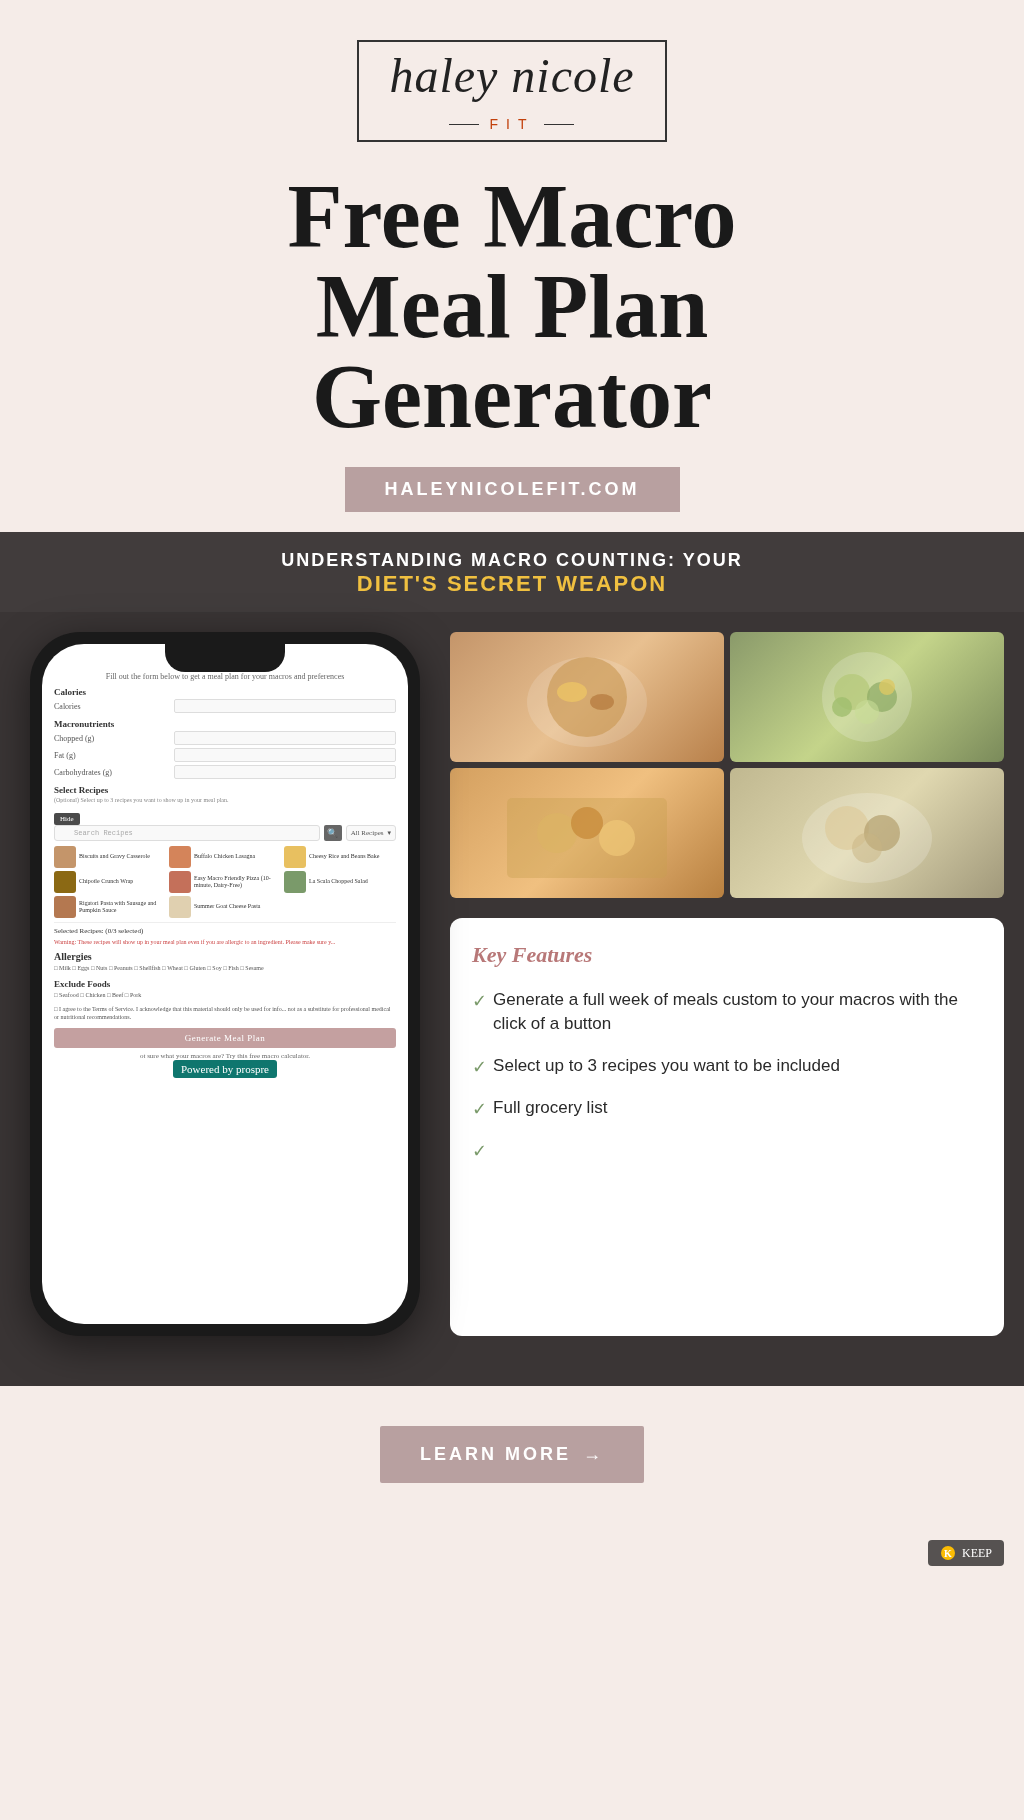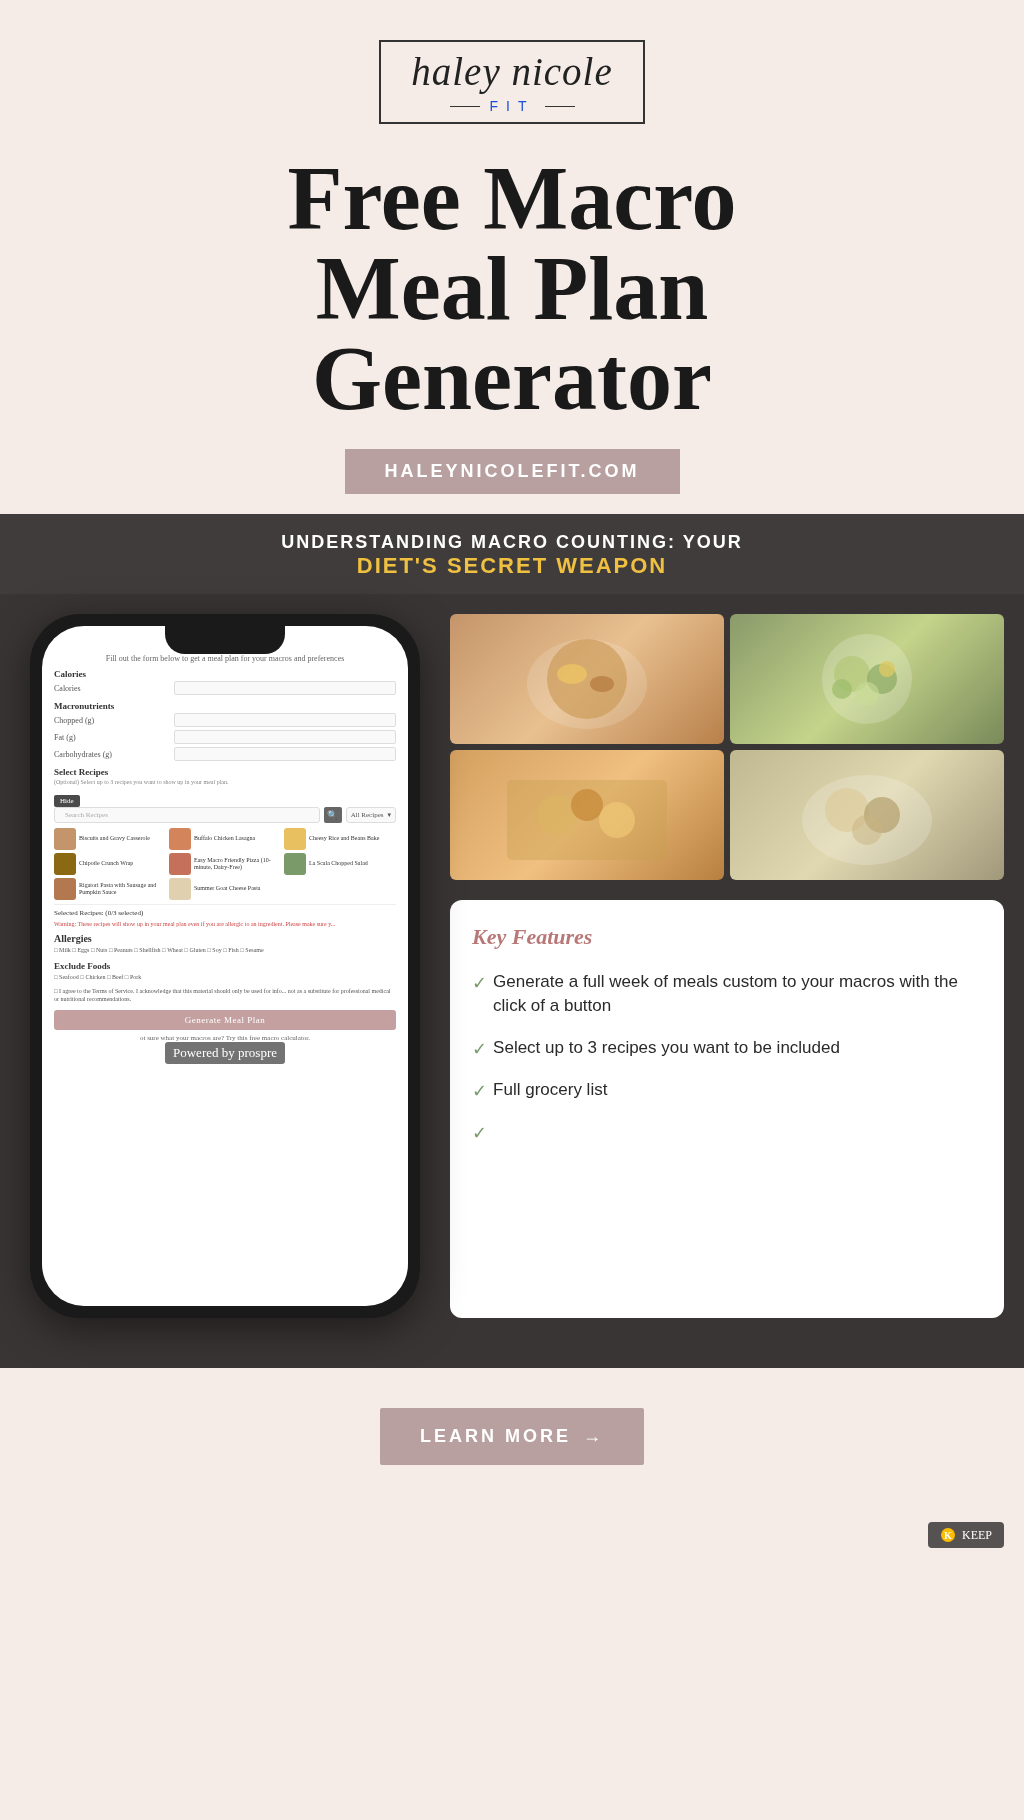--- a/index.html
+++ b/index.html
@@ -19,37 +19,37 @@
     }
     .logo-box {
       border: 2px solid #333;
       display: inline-block;
       padding: 10px 30px 8px;
       margin-bottom: 30px;
       position: relative;
     }
     .logo-text {
       font-family: 'Brush Script MT', cursive, Georgia, serif;
-      font-size: 39px;
+      font-size: 48px;
       font-style: italic;
       color: #222;
       letter-spacing: 1px;
       line-height: 1;
     }
     .logo-fit {
       font-family: Arial, sans-serif;
       font-size: 14px;
       font-style: normal;
       letter-spacing: 8px;
-      color: #1d4ed8;
+      color: #c2410c;
       display: flex;
       align-items: center;
       justify-content: center;
       gap: 10px;
-      margin-top: 7px;
+      margin-top: 16px;
     }
     .logo-fit::before, .logo-fit::after {
       content: '';
       display: inline-block;
       width: 30px;
       height: 1px;
       background: #333;
     }
 
     .main-title {
@@ -194,24 +194,25 @@
       margin-bottom: 5px;
       align-items: center;
     }
     .phone-search-input {
       flex: 1;
       height: 16px;
       border: 1px solid #ddd;
       border-radius: 3px;
       background: #f9f9f9;
       font-size: 7px;
-      padding-left: 7px;
+      padding-left: 16px;
       display: flex;
       align-items: center;
       color: #aaa;
+      font-family: Liberation Mono, monospace;
     }
     .phone-search-btn {
       width: 18px;
       height: 16px;
       background: #666;
       border-radius: 2px;
       display: flex;
       align-items: center;
       justify-content: center;
       color: #fff;
@@ -301,23 +302,23 @@
       border-radius: 3px;
       margin-bottom: 4px;
       letter-spacing: 0.5px;
     }
     .macro-calc-link {
       font-size: 7px;
       color: #666;
       text-align: center;
     }
     .powered-by {
-      background: #737373;
+      background: #0f766e;
       color: #fff;
-      font-size: 13px;
+      font-size: 11px;
       text-align: center;
       padding: 3px 8px;
       border-radius: 3px;
       display: inline-block;
       margin: 4px auto;
       display: block;
       width: fit-content;
       margin: 0 auto;
     }
 

